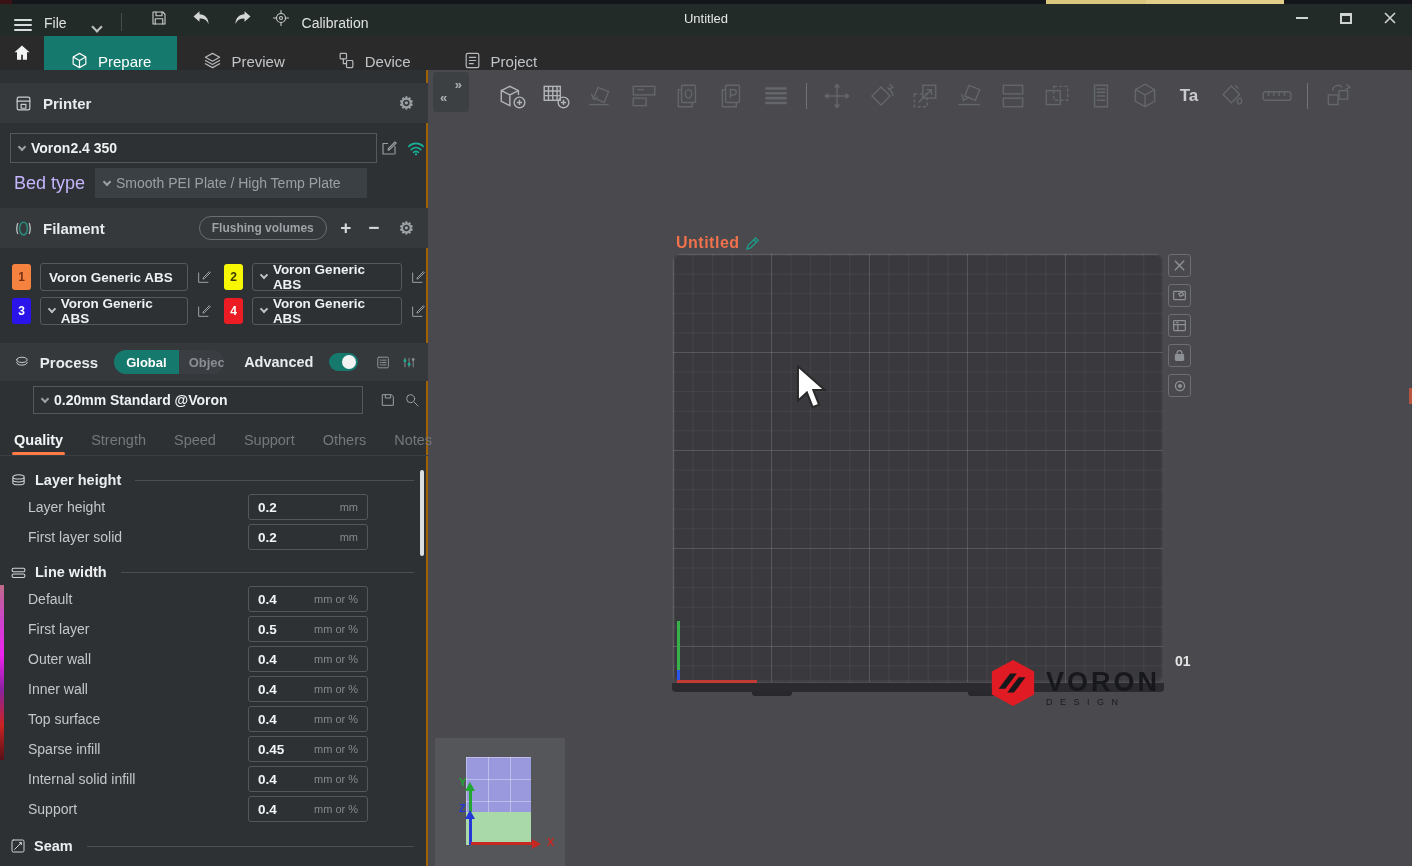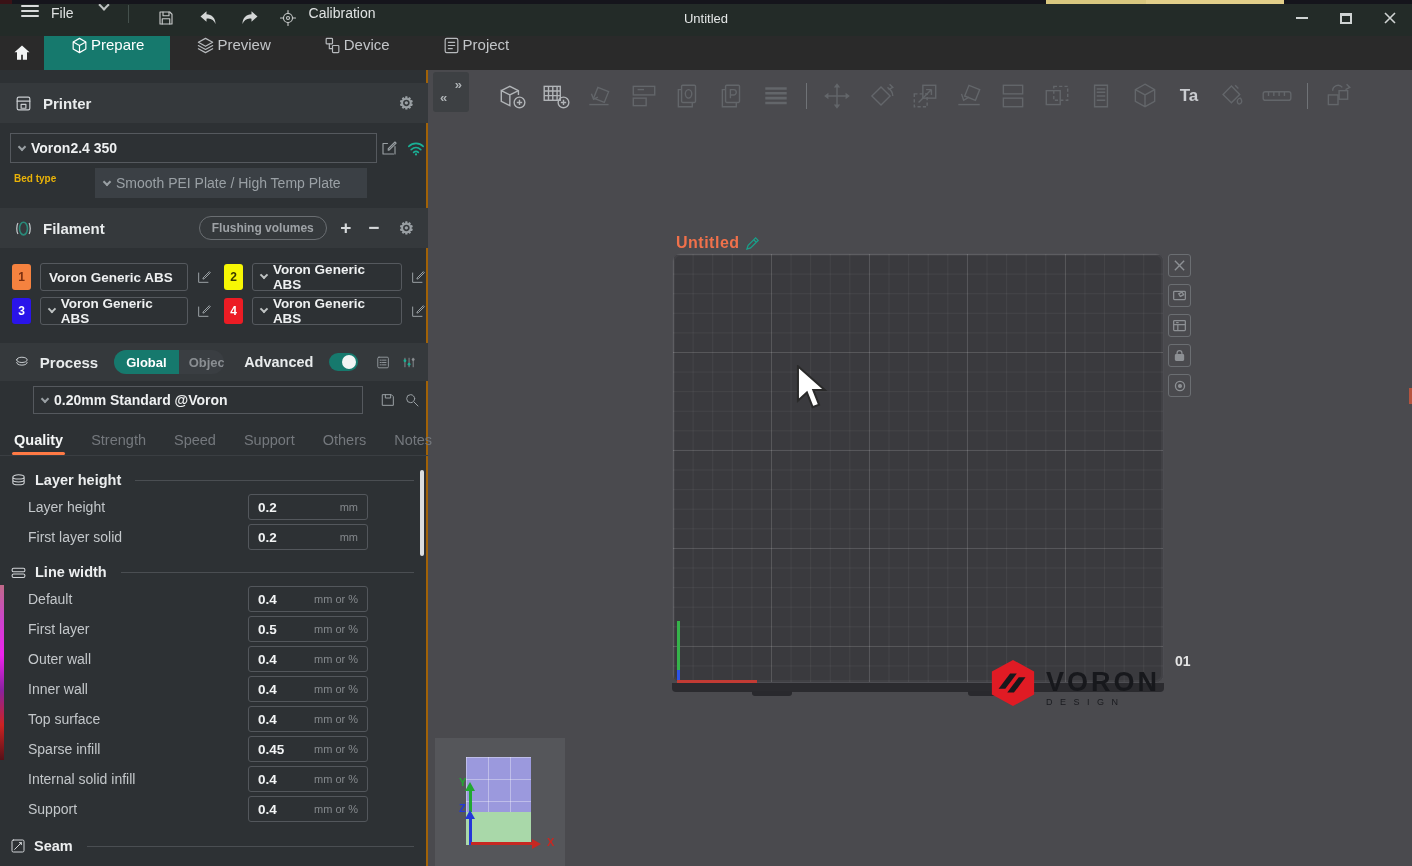--- a/index.html
+++ b/index.html
@@ -10,41 +10,41 @@
   
   .top-strip { position:absolute; left:0; top:0; width:1412px; height:4px;
     background:linear-gradient(90deg,#3a1216 0 12px,#15151c 12px 1046px,#d9c77f 1046px 1146px,#e3cf8a 1146px 1284px,#15151c 1284px 100%); z-index:60; }
   .left-sliver { position:absolute; left:0; top:585px; width:4px; height:175px; z-index:60;
     background:linear-gradient(#c06a88,#cc44cc,#ee22ee,#8a22a0,#cc2222,#551118); }
   .right-sliver { position:absolute; right:0; top:388px; width:3px; height:16px; background:#b5543f; z-index:60; }
 
   
   .titlebar { position:absolute; left:0; top:0; width:1412px; height:36px; background:#232b28;
     display:flex; align-items:center; color:#dfe2e2; font-size:14px; z-index:10; }
-  .tb-left { display:flex; align-items:flex-start; gap:8px; padding-left:21px; }
+  .tb-left { display:flex; align-items:flex-end; gap:8px; padding-left:14px; }
   .burger { width:18px; height:12px; display:flex; flex-direction:column; justify-content:space-between; }
   .burger i { height:2px; background:#d8dbdb; border-radius:1px; }
   .chev { width:8px; height:8px; border-right:2px solid #bfc3c3; border-bottom:2px solid #bfc3c3;
     transform:rotate(45deg); display:inline-block; margin-top:-4px; }
   .chev.sm { width:6px; height:6px; }
   .tb-sep { width:1px; height:18px; background:#44504c; margin:0 12px; }
   .tb-btn { width:34px; height:26px; display:flex; align-items:center; justify-content:center; border-radius:4px; }
   .tb-title { position:absolute; left:0; right:0; text-align:center; font-size:13px; color:#e4e7e7; pointer-events:none; }
   .win-controls { position:absolute; right:0; top:0; height:36px; display:flex; align-items:center; }
   .win-btn { width:44px; height:36px; display:flex; align-items:center; justify-content:center; }
   .mini-bar { width:12px; height:2px; background:#cfd3d3; }
   .max-box { width:12px; height:11px; border:2px solid #cfd3d3; border-top-width:3px; }
 
   .ic { stroke:#c6c9c9; fill:none; stroke-width:1.5; stroke-linecap:round; stroke-linejoin:round; }
 
   
   .tabbar { position:absolute; left:0; top:36px; width:1412px; height:34px; background:#2a2a2a;
     display:flex; align-items:stretch; z-index:9; }
   .home { width:44px; display:flex; align-items:center; justify-content:center; }
-  .navtab { display:flex; align-items:flex-start; gap:2px; padding:0 26px; color:#c2c5c8; font-size:15px; }
+  .navtab { display:flex; align-items:flex-end; gap:9px; padding:0 26px; color:#c2c5c8; font-size:15px; }
   .navtab.active { background:#16796d; color:#ffffff; }
   .nav-right { position:absolute; right:26px; top:40px; display:flex; gap:16px; }
   .split-btn { display:flex; align-items:center; }
   .split-drop { width:26px; height:26px; border-radius:13px 0 0 13px; background:#16796d;
     display:flex; align-items:center; justify-content:center; }
   .split-main { height:26px; border-radius:0 13px 13px 0; background:#9b9ea1; color:#2e3134;
     display:flex; align-items:center; padding:0 22px; font-size:15px; margin-left:2px; }
 
   
   .sidebar { position:absolute; left:0; top:70px; width:428px; height:796px; background:#2d3134;
@@ -277,21 +277,21 @@
       <span style="font-weight:bold;">Voron2.4 350</span>
     </div>
     <svg class="ic" width="18" height="18" viewBox="0 0 24 24" style="position:absolute; left:380px; top:69px; stroke:#9aa0a4;">
       <path d="M4 6 v14 h14 M4 6 h6 M20 10 v10"></path>
         <path d="M11 13 L20 4 l1.5 1.5 L12.5 14.5 11 15 z"></path>
     </svg>
     <svg width="20" height="16" viewBox="0 0 24 20" style="position:absolute; left:406px; top:70px;">
       <path d="M3 8 c5-5 13-5 18 0 M6 12 c4-3.5 8-3.5 12 0 M9 15.5 c2-1.8 4-1.8 6 0" stroke="#1ab095" fill="none" stroke-width="2" stroke-linecap="round"></path>
       <circle cx="12" cy="18" r="1.4" fill="#1ab095"></circle>
     </svg>
-    <div style="position:absolute; left:14px; top:103px; font-size:10px; font-weight:bold; color:#eab308;">Bed type</div>
+    <div style="position:absolute; left:14px; top:103px; font-size:18px; font-weight:normal; color:#c4b5fd;">Bed type</div>
     <div class="combo" style="position:absolute; left:95px; top:98px; width:272px; height:30px; background:#3b4045; border-color:#3b4045;">
       <span class="chev sm"></span>
       <span class="muted">Smooth PEI Plate / High Temp Plate</span>
     </div>
 
     <div class="band" style="top:138px; height:40px;">
       <div class="sec-title">
         <svg width="19" height="19" viewBox="0 0 24 24">
           <ellipse cx="12" cy="12" rx="5" ry="8" fill="none" stroke="#2a8a7a" stroke-width="2"></ellipse>
           <path d="M5 5 c-2 3-2 11 0 14 M19 5 c2 3 2 11 0 14" stroke="#c9cdd0" fill="none" stroke-width="1.5"></path>

